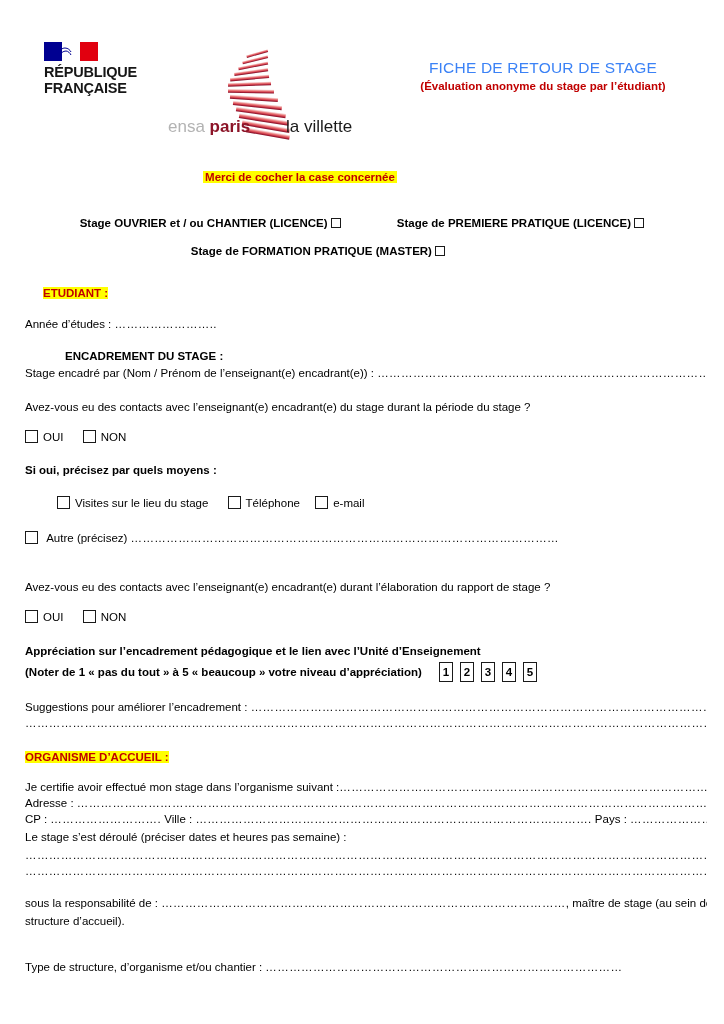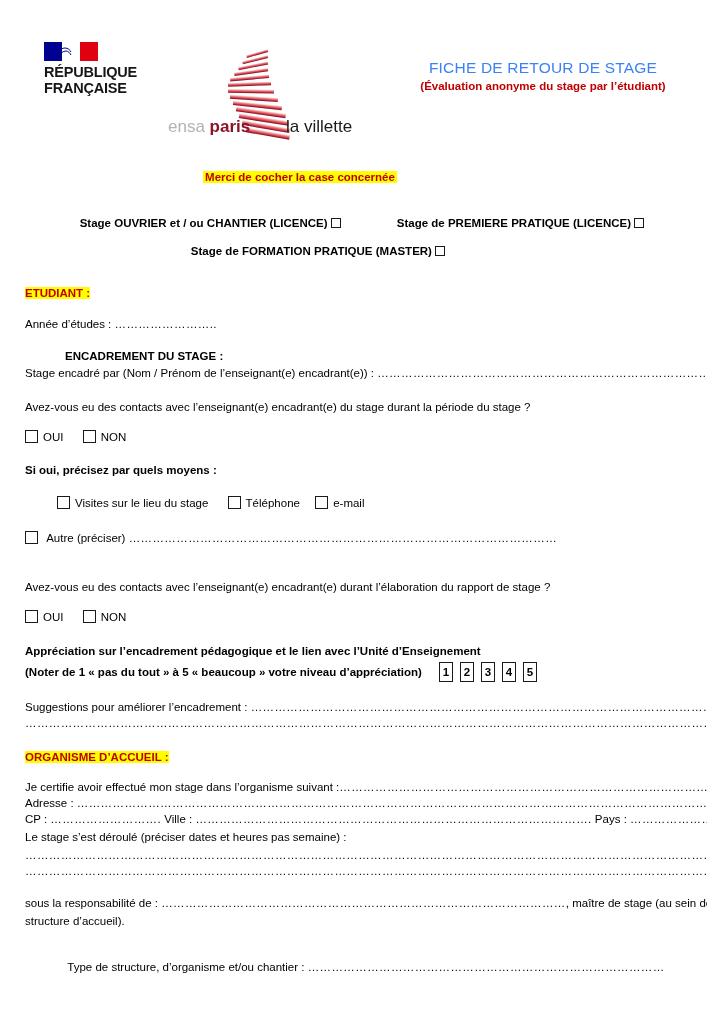--- a/index.html
+++ b/index.html
@@ -273,21 +273,21 @@
     </div>
 
     <div class="row center t b" style="left:0; top:215px; width:724px;">
       <span style="margin-right:56px;"><span>Stage OUVRIER et / ou CHANTIER (LICENCE)</span> <span class="cb-sm"></span></span><span><span>Stage de PREMIERE PRATIQUE (LICENCE)</span> <span class="cb-sm"></span></span>
     </div>
 
     <div class="row center t b" style="left:0; top:243px; width:636px;">
       <span><span>Stage de FORMATION PRATIQUE (MASTER)</span> <span class="cb-sm"></span></span>
     </div>
 
-    <div class="row" style="left:25px; top:283px;">
+    <div class="row" style="left:43px; top:283px;">
       <span class="hl" style="font-size:11.5px;">ETUDIANT :</span>
     </div>
 
     <div class="row t" style="left:25px; top:316px;">
       <span>Année d’études : </span><span class="dots">……………………..</span>
     </div>
 
     <div class="row t b" style="left:25px; top:348px;padding-left:40px;">ENCADREMENT DU STAGE :</div>
 
     <div class="row t fullline" style="left:25px; top:365px; width:682px;">
@@ -304,21 +304,21 @@
     <div class="row t b" style="left:25px; top:462px;">Si oui, précisez par quels moyens :</div>
 
     <div class="row t" style="left:25px; top:495px;padding-left:32px;">
       <span class="opt"><span class="cb"></span><span class="lbl">Visites sur le lieu du stage</span></span>
       <span class="opt" style="margin-right:12px;"><span class="cb"></span><span class="lbl">Téléphone</span></span>
       <span class="opt"><span class="cb"></span><span class="lbl">e-mail</span></span>
     </div>
 
     <div class="row t" style="left:25px; top:530px;">
       <span class="cb"></span>
-      <span style="margin-left:5px;">Autre (préciser) </span><span class="dots">………………………………………………………………………………………………</span>
+      <span style="margin-left:5px;">Autre (précisez) </span><span class="dots">………………………………………………………………………………………………</span>
     </div>
 
     <div class="row t" style="left:25px; top:579px;">Avez-vous eu des contacts avec l’enseignant(e) encadrant(e) durant l’élaboration du rapport de stage ?</div>
 
     <div class="row t" style="left:25px; top:609px;">
       <span class="opt"><span class="cb"></span><span class="lbl">OUI</span></span>
       <span class="opt"><span class="cb"></span><span class="lbl">NON</span></span>
     </div>
 
     <div class="row t b" style="left:25px; top:643px;">Appréciation sur l’encadrement pédagogique et le lien avec l’Unité d’Enseignement</div>
@@ -354,18 +354,18 @@
     <div class="row t" style="left:25px; top:829px;">Le stage s’est déroulé (préciser dates et heures pas semaine) :</div>
 
     <div class="row t fullline dots" style="left:25px; top:847px; width:682px;">……………………………………………………………………………………………………………………………………………………………</div>
     <div class="row t fullline dots" style="left:25px; top:863px; width:682px;">……………………………………………………………………………………………………………………………………………………………</div>
 
     <div class="row t fullline" style="left:25px; top:895px; width:682px;">
       <span>sous la responsabilité de : </span><span class="dots">…………………………………………………………………………………………</span><span>, maître de stage (au sein de la</span>
     </div>
     <div class="row t" style="left:25px; top:913px;">structure d’accueil).</div>
 
-    <div class="row t fullline" style="left:25px; top:959px; width:682px;text-align:center;">
+    <div class="row t fullline" style="left:25px; top:959px; width:682px;">
       <span>Type de structure, d’organisme et/ou chantier : </span><span class="dots">………………………………………………………………………………</span>
     </div>
 
   </div>
 </div>
 
 </body></html>

